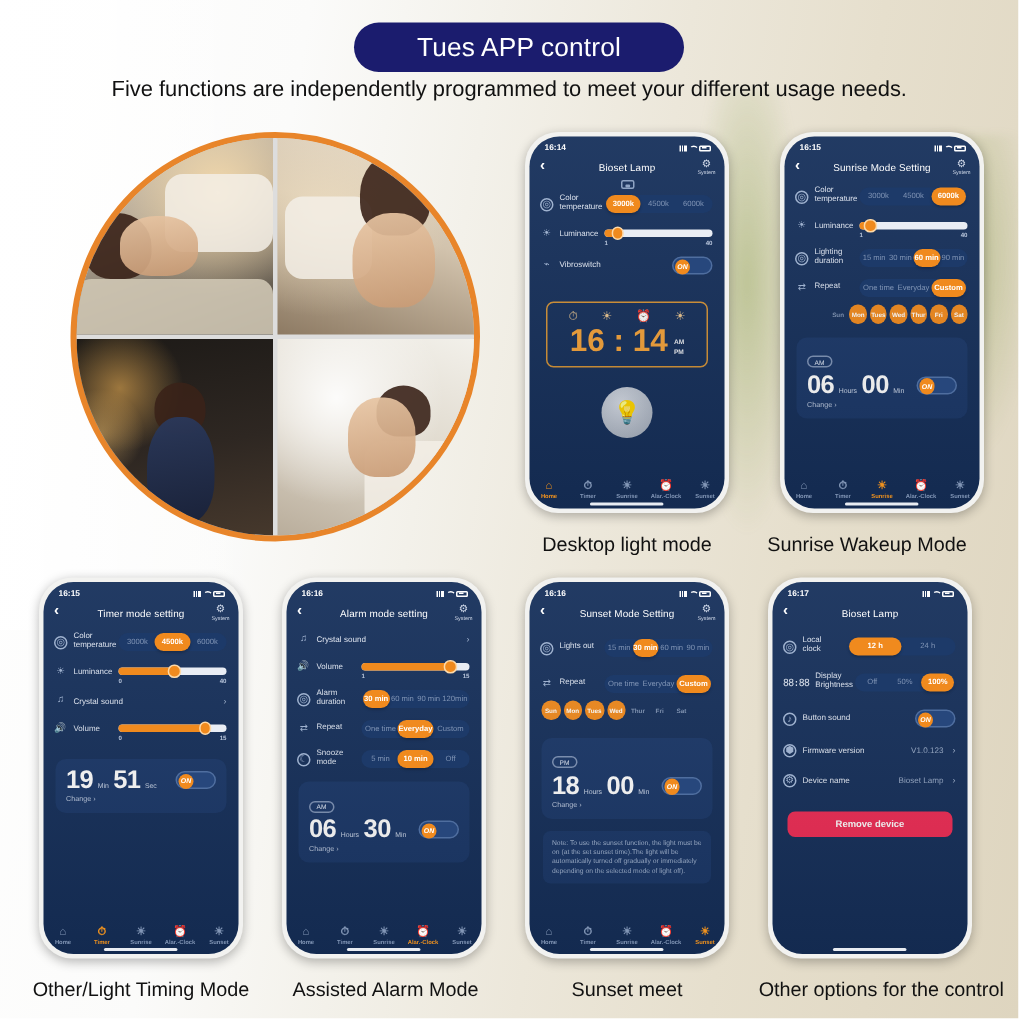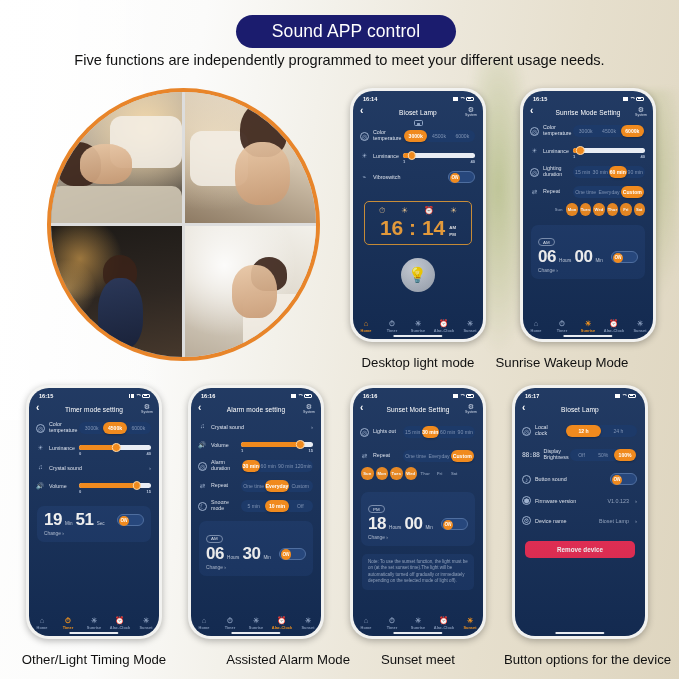--- a/index.html
+++ b/index.html
@@ -250,21 +250,21 @@
   }
 </style>
 </head>
 <body>
 
 <div class="bg"></div>
 <div class="bg-curtain"></div>
 <div class="bg-plant"></div>
 <div class="bg-plant2"></div>
 
-<div class="title-pill">Sound APP control</div>
+<div class="title-pill">Tues APP control</div>
 <div class="subtitle">Five functions are independently programmed to meet your different usage needs.</div>
 
 <div class="collage">
   <div class="ph ph1">
     <div class="pillow" style="left:45%;top:18%;width:55%;height:40%;"></div>
     <div class="hair" style="left:4%;top:38%;width:34%;height:34%;"></div>
     <div class="fig" style="left:22%;top:40%;width:40%;height:30%;"></div>
     <div class="blanket" style="left:0;top:72%;width:100%;height:28%;"></div>
   </div>
   <div class="ph ph2">
@@ -487,21 +487,21 @@
           <b class="tl">Alar.-Clock</b>
         </span>
     <span class="tab">
           <b class="ti">☀</b>
           <b class="tl">Sunset</b>
         </span>
   </div>
   <div class="homebar"></div>
  </div>
 </div>
-<div class="caption" style="left:492px;top:355px;width:140px;">Sunrise Wakeup Mode</div>
+<div class="caption" style="left:508px;top:355px;width:140px;">Sunrise Wakeup Mode</div>
 
 <div class="phone" style="left:26px;top:385px;width:136px;height:254px;">
  <div class="screen">
   <div class="status">
     <span>16:15</span>
     <span class="icons">
           <i class="sig"></i>
           <i class="wifi"></i>
           <i class="batt"></i>
         </span>
@@ -701,21 +701,21 @@
           <b class="tl">Alar.-Clock</b>
         </span>
     <span class="tab">
           <b class="ti">☀</b>
           <b class="tl">Sunset</b>
         </span>
   </div>
   <div class="homebar"></div>
  </div>
 </div>
-<div class="caption" style="left:200px;top:652px;width:150px;text-align:right;">Assisted Alarm Mode</div>
+<div class="caption" style="left:182px;top:652px;width:150px;">Assisted Alarm Mode</div>
 
 <div class="phone" style="left:350px;top:385px;width:136px;height:254px;">
  <div class="screen">
   <div class="status">
     <span>16:16</span>
     <span class="icons">
           <i class="sig"></i>
           <i class="wifi"></i>
           <i class="batt"></i>
         </span>
@@ -856,13 +856,13 @@
     <span class="rowtext">Device name</span>
     <span class="rowtext" style="margin-left:auto;color:#97a9c6">Bioset Lamp</span>
     <span class="chev" style="margin-left:2px">›</span>
   </div>
 
   <div class="danger">Remove device</div>
 
   <div class="homebar"></div>
  </div>
 </div>
-<div class="caption" style="left:496px;top:652px;width:183px;">Button options for the device</div>
+<div class="caption" style="left:496px;top:652px;width:183px;">Other options for the control</div>
 
 </body></html>

